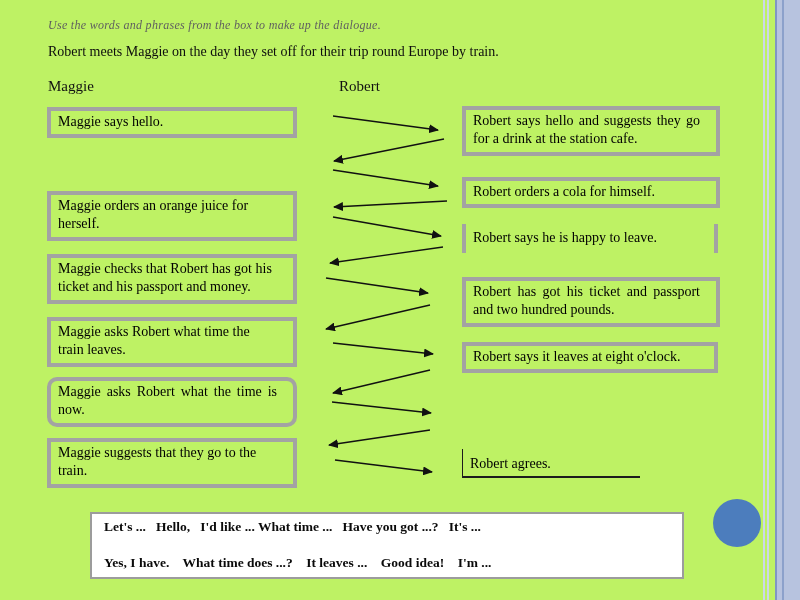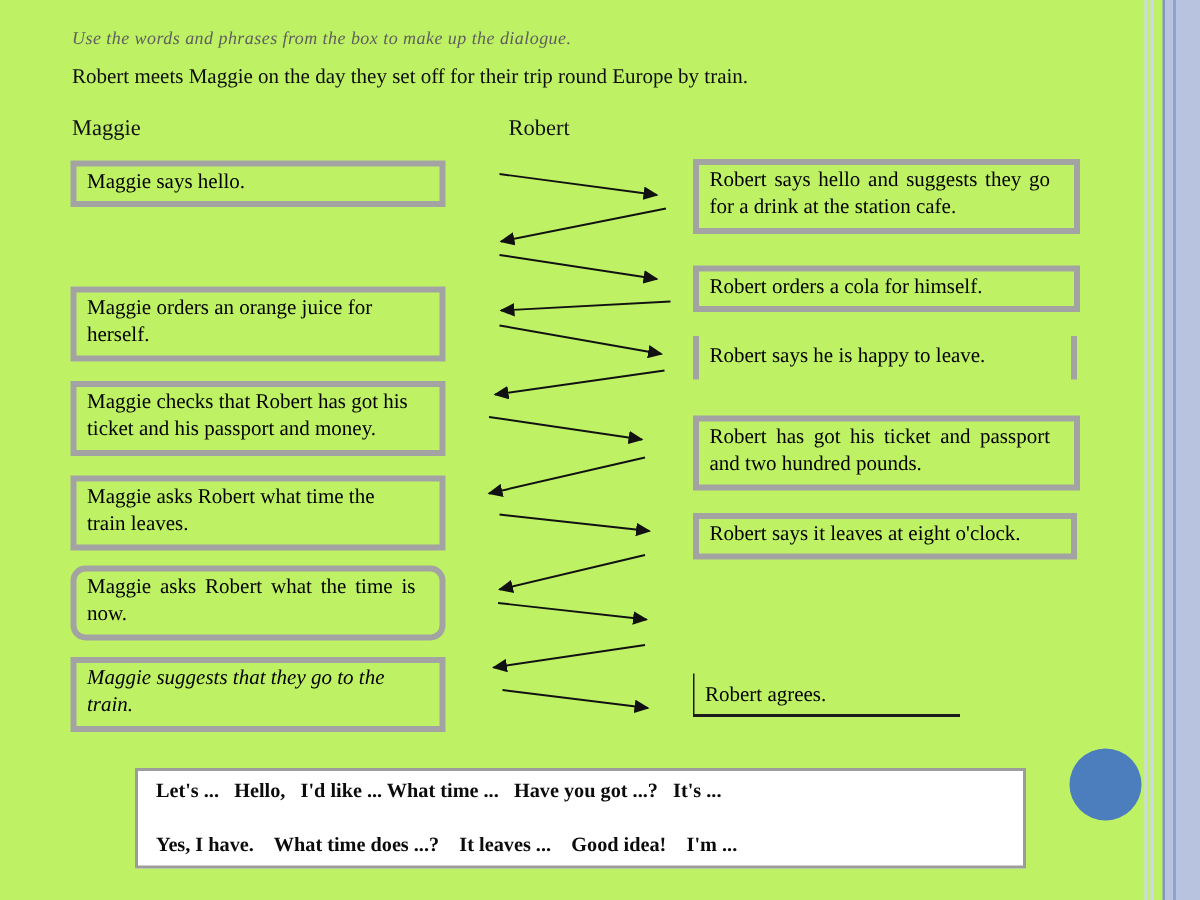--- a/index.html
+++ b/index.html
@@ -70,21 +70,21 @@
   <div class="intro">Robert meets Maggie on the day they set off for their trip round Europe by train.</div>
 
   <div class="col-header left">Maggie</div>
   <div class="col-header right">Robert</div>
 
   <div class="dlg-box left" style="top:107px; min-height:24px;">Maggie says hello.</div>
   <div class="dlg-box left" style="top:191px; min-height:40px;">Maggie orders an orange juice for herself.</div>
   <div class="dlg-box left" style="top:254px; min-height:42px;">Maggie checks that Robert has got his ticket and his passport and money.</div>
   <div class="dlg-box left" style="top:317px; min-height:40px;">Maggie asks Robert what time the train leaves.</div>
   <div class="dlg-box left just" style="top:377px; min-height:42px;border-radius:10px;">Maggie asks Robert what the time is now.</div>
-  <div class="dlg-box left" style="top:438px; min-height:40px;font-style:italic;">Maggie suggests that they go to the train.</div>
+  <div class="dlg-box left" style="top:438px; min-height:40px;">Maggie suggests that they go to the train.</div>
 
   <div class="dlg-box right just" style="top:106px; min-height:42px;">Robert says hello and suggests they go for a drink at the station cafe.</div>
   <div class="dlg-box right" style="top:177px; min-height:23px;">Robert orders a cola for himself.</div>
   <div class="dlg-box right lr-only" style="top:224px; min-height:29px; padding-top:5px;">Robert says he is happy to leave.</div>
   <div class="dlg-box right just" style="top:277px; min-height:42px;">Robert has got his ticket and passport and two hundred pounds.</div>
   <div class="dlg-box right narrow" style="top:342px; min-height:23px;">Robert says it leaves at eight o'clock.</div>
   <div class="dlg-box right lb-only" style="top:449px; min-height:29px; padding-top:6px;">Robert agrees.</div>
 
   <svg class="arrows" viewBox="0 0 800 600">
     <defs>

